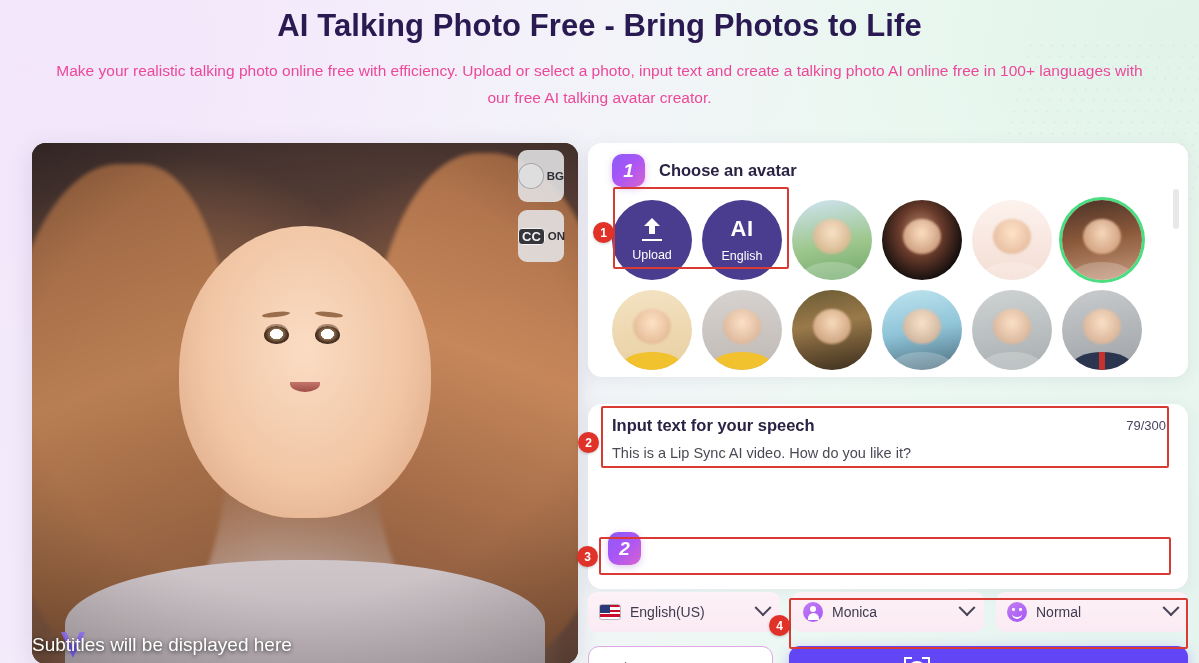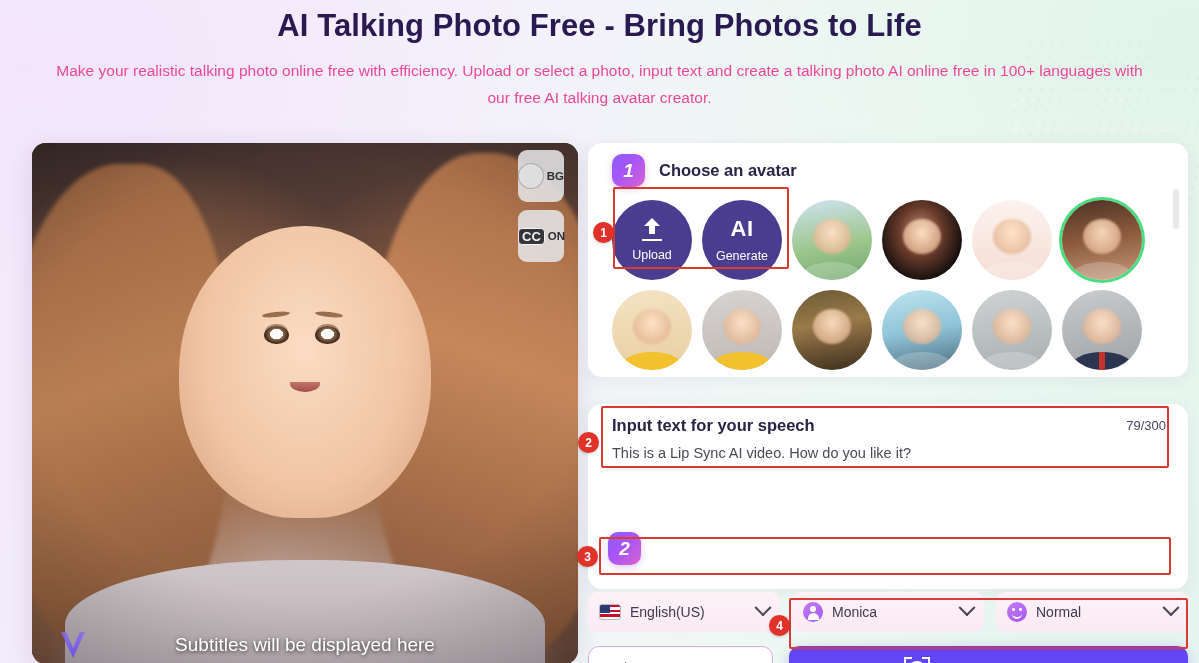--- a/index.html
+++ b/index.html
@@ -88,21 +88,21 @@
     display: flex; flex-direction: row; align-items: center; justify-content: flex-start; gap: 3px;
     cursor: pointer;
   }
   .ctrl-circle { width: 26px; height: 26px; border-radius: 50%;
     background: #dededf; border: 1.4px solid #a9a9ad; }
   .ctrl-cc { font-size: 13px; font-weight: 700; color: #f3f3f5; background:#35353a;
     border: 1.6px solid #f3f3f5; border-radius: 4px; padding: 0px 3px; line-height: 15px; }
   .ctrl-label { font-size: 11.5px; font-weight: 600; color: #2d2d33; line-height: 12px; }
 
   .subtitle-text {
-    position: absolute; left: 0; right: 0; bottom: 8px; text-align: center;
+    position: absolute; left: 0; right: 0; bottom: 8px; text-align: left;
     font-size: 19px; color: #fff; font-weight: 500;
     text-shadow: 0 1px 4px rgba(0,0,0,.75);
   }
   .brand-mark { position:absolute; left: 29px; bottom: 6px; width: 24px; height: 26px;
     background: linear-gradient(180deg,#8a6cf0,#6246f5);
     clip-path: polygon(0 0, 22% 0, 50% 62%, 78% 0, 100% 0, 50% 100%);
     opacity: .85; }
 
   
   .right { position: absolute; left: 588px; top: 0; width: 600px; height: 530px; }
@@ -275,21 +275,21 @@
 
       <div class="avatar-grid">
         <div class="action-circle">
           <div class="up-arrow">
               <div class="up-bar"></div>
             </div>
           <div class="ac-label">Upload</div>
         </div>
         <div class="action-circle">
           <div class="ac-ai">AI</div>
-          <div class="ac-label">Generate</div>
+          <div class="ac-label">English</div>
         </div>
 
         <div class="av a1">
             <div class="hd"></div>
             <div class="bd"></div>
           </div>
         <div class="av a2">
             <div class="hd"></div>
           </div>
         <div class="av a3">

